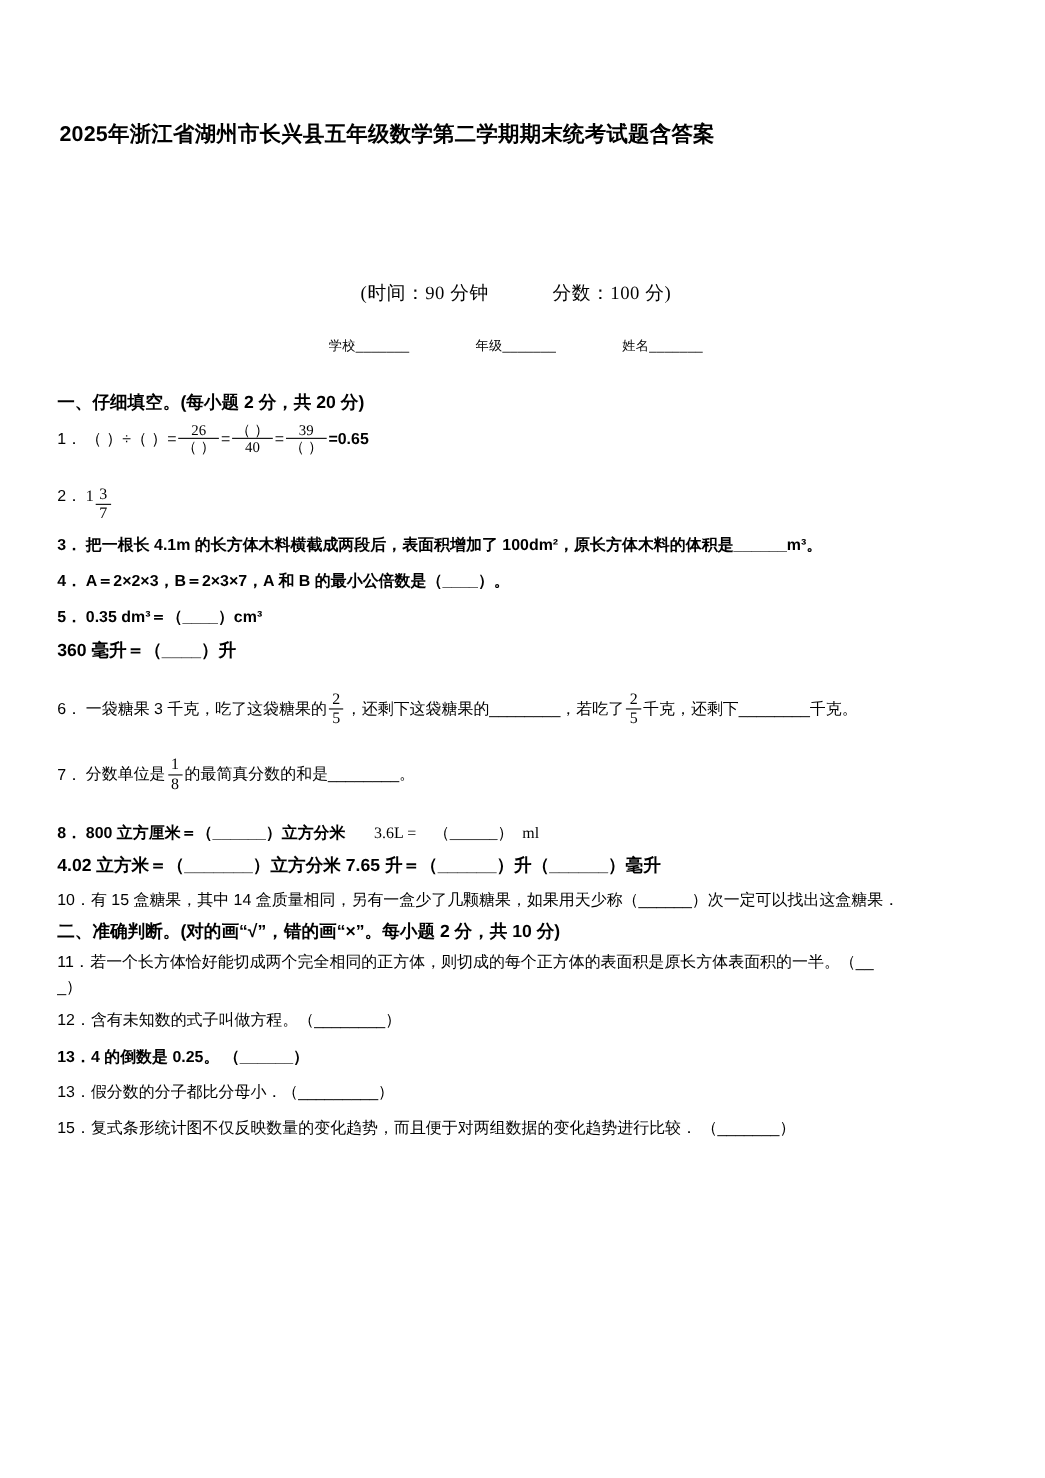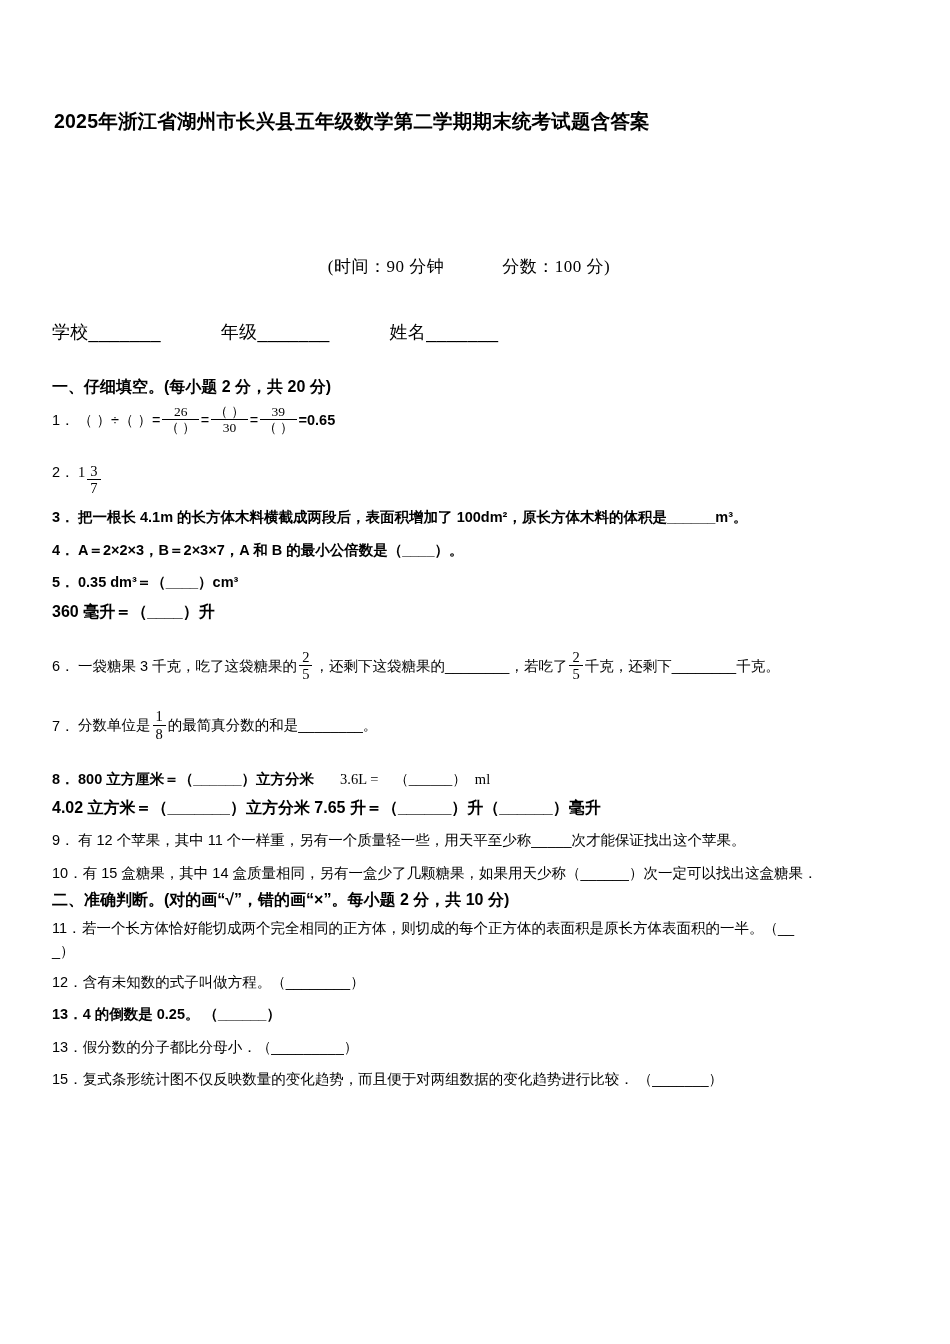--- a/index.html
+++ b/index.html
@@ -32,23 +32,24 @@
   }
   .meta-line {
     text-align: center;
     font-size: 17px;
     font-family: Liberation Serif, serif;
     margin-top: 120px;
     letter-spacing: 0.5px;
   }
   .meta-gap { display: inline-block; width: 58px; }
   .fields-line {
-    font-size: 18px;
+    text-align: center;
+    font-size: 12px;
     font-family: "Liberation Sans", sans-serif;
-    margin-top: 42px;
+    margin-top: 28px;
     letter-spacing: 0.3px;
   }
   .fields-line .fgap { display: inline-block; width: 60px; }
   .section-head {
     font-family: "Liberation Sans", sans-serif;
     font-size: 16px;
     font-weight: 700;
     margin-top: 33px;
     margin-bottom: 2px;
   }
@@ -119,21 +120,21 @@
     <span>(时间：90 分钟</span><span class="meta-gap"></span><span>分数：100 分)</span>
   </div>
 
   <div class="fields-line">
     <span>学校_______</span><span class="fgap"></span><span>年级_______</span><span class="fgap"></span><span>姓名_______</span>
   </div>
 
   <div class="section-head">一、仔细填空。(每小题 2 分，共 20 分)</div>
 
   <div class="q1row">
-    <span class="qnum">1．</span><span>（  ）÷（  ）=</span><span class="frac"><span class="num">26</span><span class="den">（  ）</span></span><span>=</span><span class="frac"><span class="num">（  ）</span><span class="den">30</span></span><span>=</span><span class="frac"><span class="num">39</span><span class="den">（  ）</span></span><span class="b">=0.65</span>
+    <span class="qnum">1．</span><span>（  ）÷（  ）=</span><span class="frac"><span class="num">26</span><span class="den">（  ）</span></span><span>=</span><span class="frac"><span class="num">（  ）</span><span class="den">40</span></span><span>=</span><span class="frac"><span class="num">39</span><span class="den">（  ）</span></span><span class="b">=0.65</span>
   </div>
 
   <div class="q q-gap-lg">
     <span class="qnum">2．</span><span class="mixed"><span class="whole">1</span><span class="frac big"><span class="num">3</span><span class="den">7</span></span></span>
   </div>
 
   <div class="q bold">
     <span class="qnum">3．</span><span>把一根长 4.1m 的长方体木料横截成两段后，表面积增加了 100dm²，原长方体木料的体积是______m³。</span>
   </div>
 
@@ -152,23 +153,20 @@
 
   <div class="q q-gap-lg">
     <span class="qnum">7．</span><span>分数单位是</span><span class="frac big"><span class="num">1</span><span class="den">8</span></span><span>的最简真分数的和是________。</span>
   </div>
 
   <div class="q bold q-gap-lg">
     <span class="qnum">8．</span><span>800 立方厘米＝（______）立方分米</span><span class="serif" style="font-weight:400; margin-left:26px;">3.6L =</span><span class="serif" style="font-weight:400; margin-left:16px;">（______）</span><span class="serif" style="font-weight:400; margin-left:8px;">ml</span>
   </div>
   <div class="indent-line">4.02 立方米＝（_______）立方分米    7.65 升＝（______）升（______）毫升</div>
 
-  <div class="q">
-    <span class="qnum">9．</span><span>有 12 个苹果，其中 11 个一样重，另有一个质量轻一些，用天平至少称_____次才能保证找出这个苹果。</span>
-  </div>
 
   <div class="q">
     <span class="qnum wide">10．</span><span>有 15 盒糖果，其中 14 盒质量相同，另有一盒少了几颗糖果，如果用天少称（______）次一定可以找出这盒糖果．</span>
   </div>
 
   <div class="section-head" style="margin-top:6px;">二、准确判断。(对的画“√”，错的画“×”。每小题 2 分，共 10 分)</div>
 
   <div class="q" style="margin-top:6px;">
     <span class="qnum wide">11．</span><span>若一个长方体恰好能切成两个完全相同的正方体，则切成的每个正方体的表面积是原长方体表面积的一半。（__</span>
   </div>

